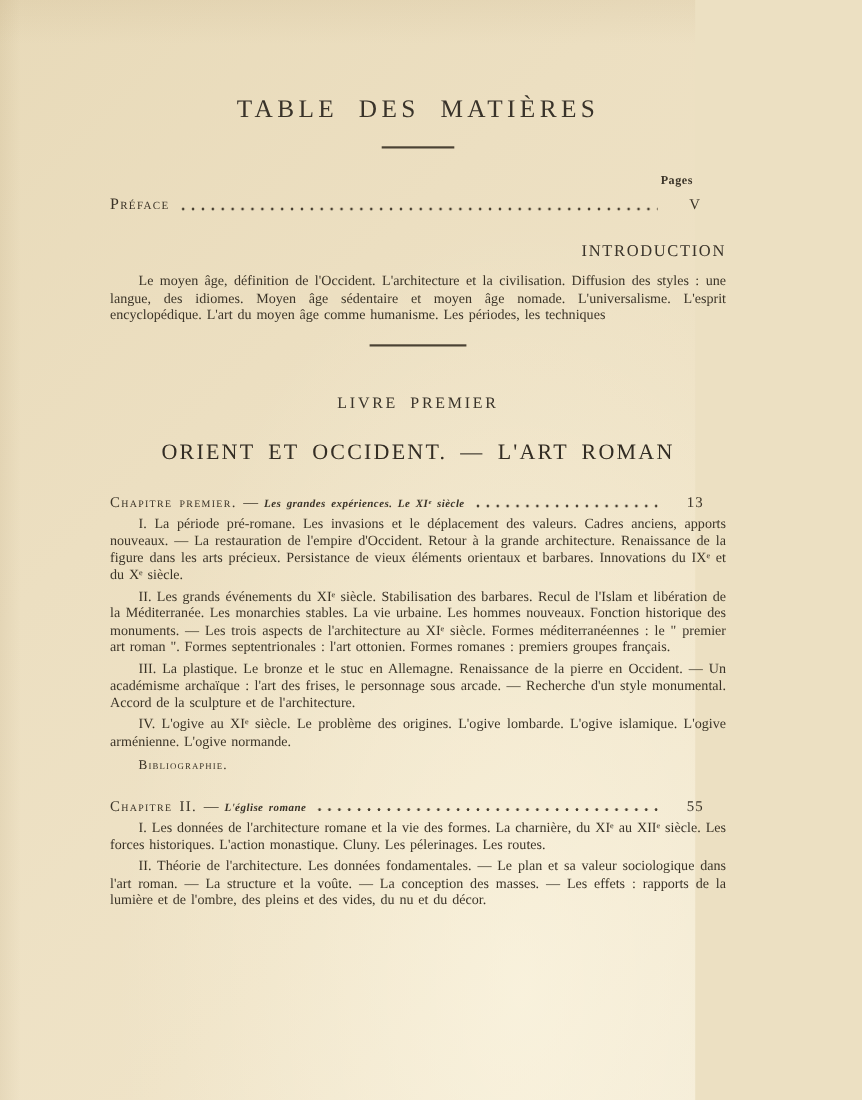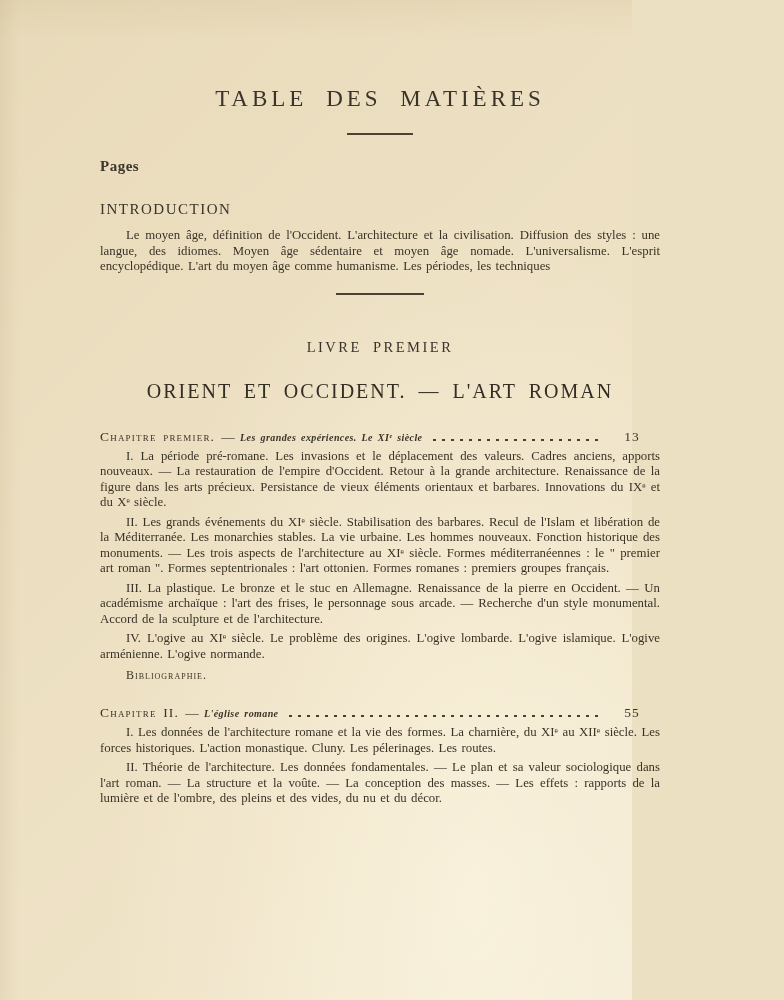--- a/index.html
+++ b/index.html
@@ -33,32 +33,33 @@
     letter-spacing: 4px;
     word-spacing: 9px;
     text-align: center;
     color: #39332a;
   }
   .rule { background: #4a4234; height: 2px; }
   .rule-title { width: 66px; margin: 21px auto 0; }
   .rule-mid   { width: 88px; margin: 18px auto 0; }
   .pages-label {
     margin-top: 23px;
+    text-align: right;
     padding-right: 30px;
-    font-size: 15px;
+    font-size: 11px;
     font-weight: bold;
     letter-spacing: 0.5px;
     color: #3c352a;
   }
   .section-heading {
     margin: 26px 0 0;
     font-size: 15px;
     font-weight: normal;
     letter-spacing: 1.5px;
-    text-align: left;
+    text-align: right;
     color: #39332a;
   }
   .livre-kicker {
     margin-top: 44px;
     text-align: center;
     font-size: 14.5px;
     letter-spacing: 2.5px;
     word-spacing: 5px;
     color: #39332a;
   }
@@ -134,20 +135,25 @@
 <body>
 
 <div class="page">
   <div class="content">
 
     <h1 class="title">TABLE DES MATIÈRES</h1>
     <div class="rule rule-title"></div>
 
     <div class="pages-label">Pages</div>
 
+    <div class="toc-row preface-row">
+      <span class="sc">Préface</span>
+      <span class="leader"></span>
+      <span class="pagenum">V</span>
+    </div>
 
     <h2 class="section-heading">INTRODUCTION</h2>
     <p class="body-text intro-body">Le moyen âge, définition de l'Occident. L'architecture et la civilisation. Diffusion des styles : une langue, des idiomes. Moyen âge sédentaire et moyen âge nomade. L'universalisme. L'esprit encyclopédique. L'art du moyen âge comme humanisme. Les périodes, les techniques</p>
 
     <div class="rule rule-mid"></div>
 
     <div class="livre-kicker">LIVRE PREMIER</div>
     <h2 class="livre-title">ORIENT ET OCCIDENT. — L'ART ROMAN</h2>
 
     <div class="toc-row chap-row chap-row-1">

